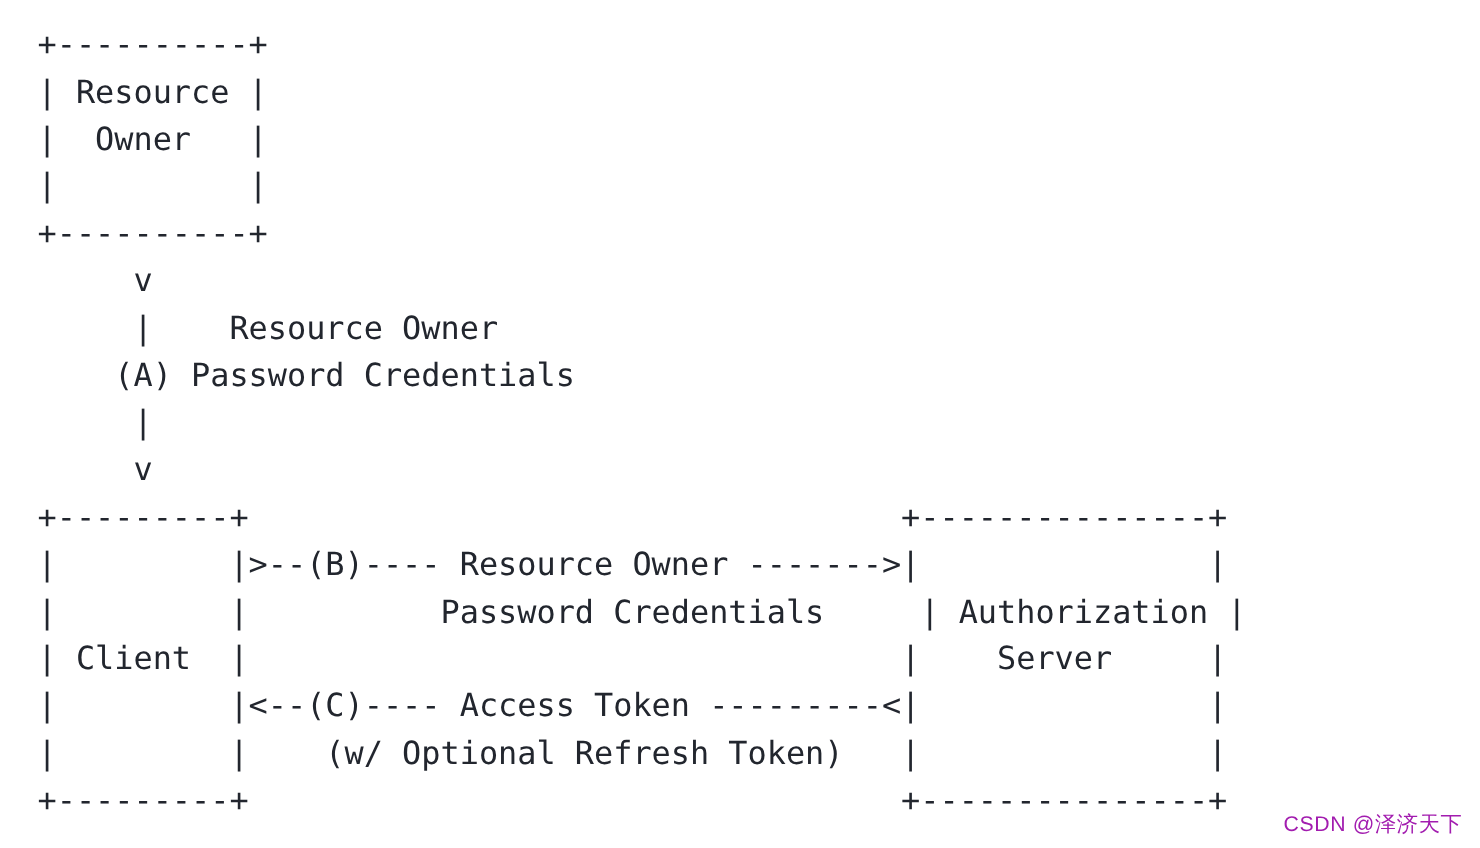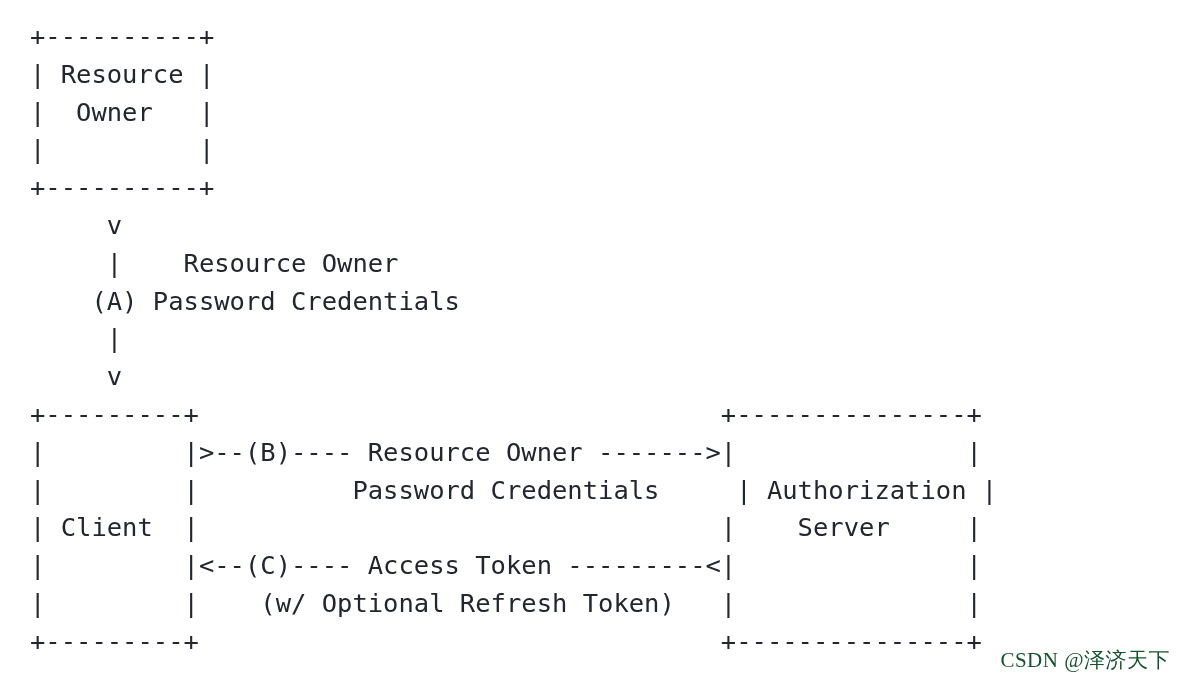--- a/index.html
+++ b/index.html
@@ -29,24 +29,24 @@
     color: #22262e;
     white-space: pre;
     font-weight: 400;
     -webkit-font-smoothing: antialiased;
   }
 
   #watermark {
     position: absolute;
     right: 14px;
     bottom: 6px;
-    font-family: Liberation Serif, serif;
-    font-size: 21px;
+    font-family: Liberation Sans, sans-serif;
+    font-size: 17px;
     line-height: 24px;
-    color: #14532d;
+    color: #a21caf;
     white-space: pre;
     letter-spacing: 0.5px;
     user-select: none;
     pointer-events: none;
   }
 </style>
 </head>
 <body>
 
 <pre id="ascii-diagram">+----------+

